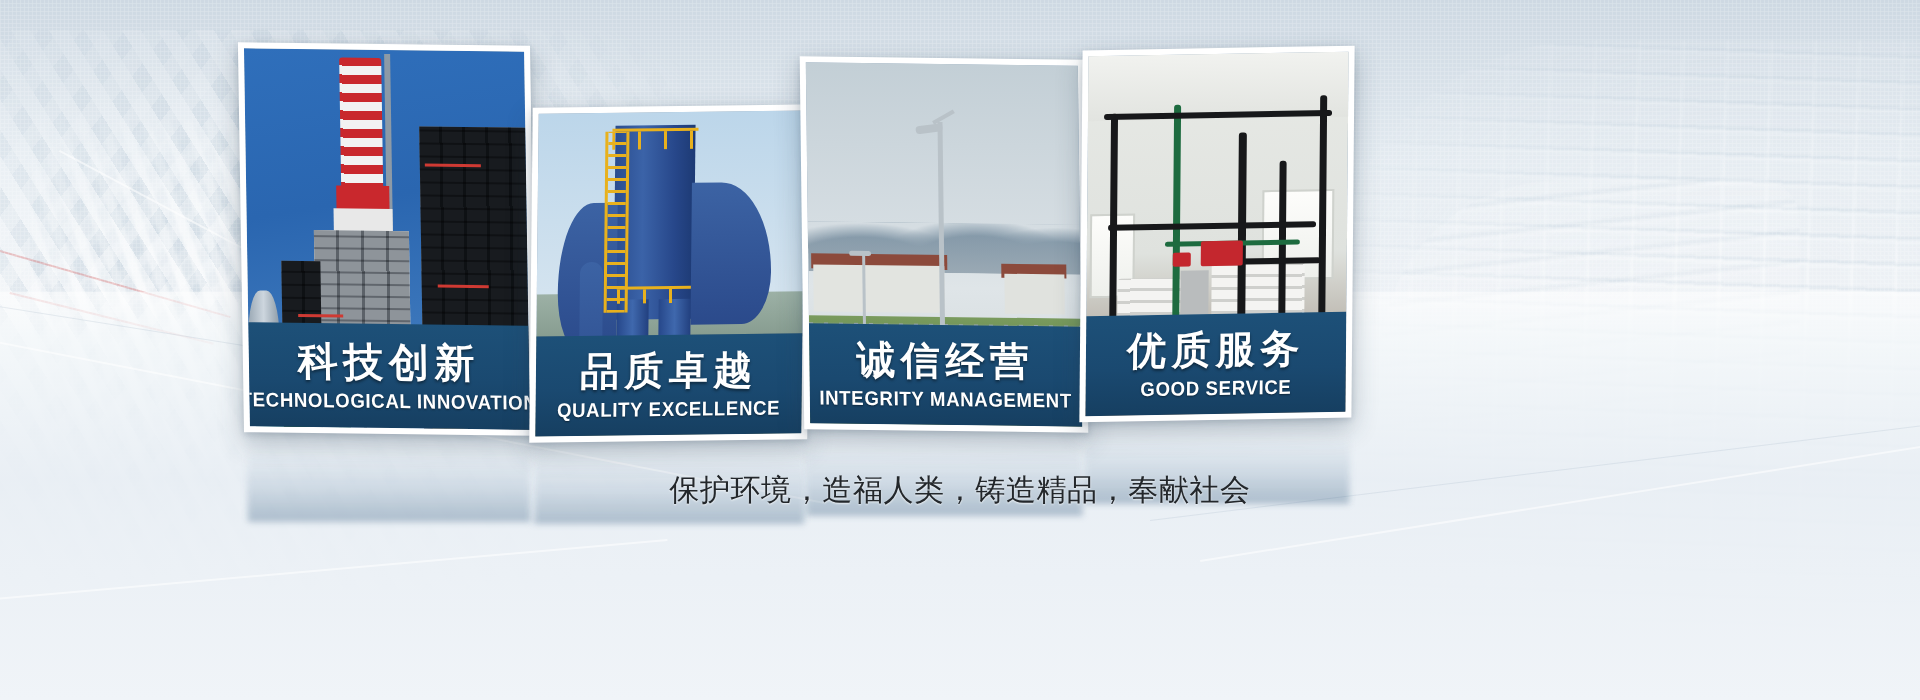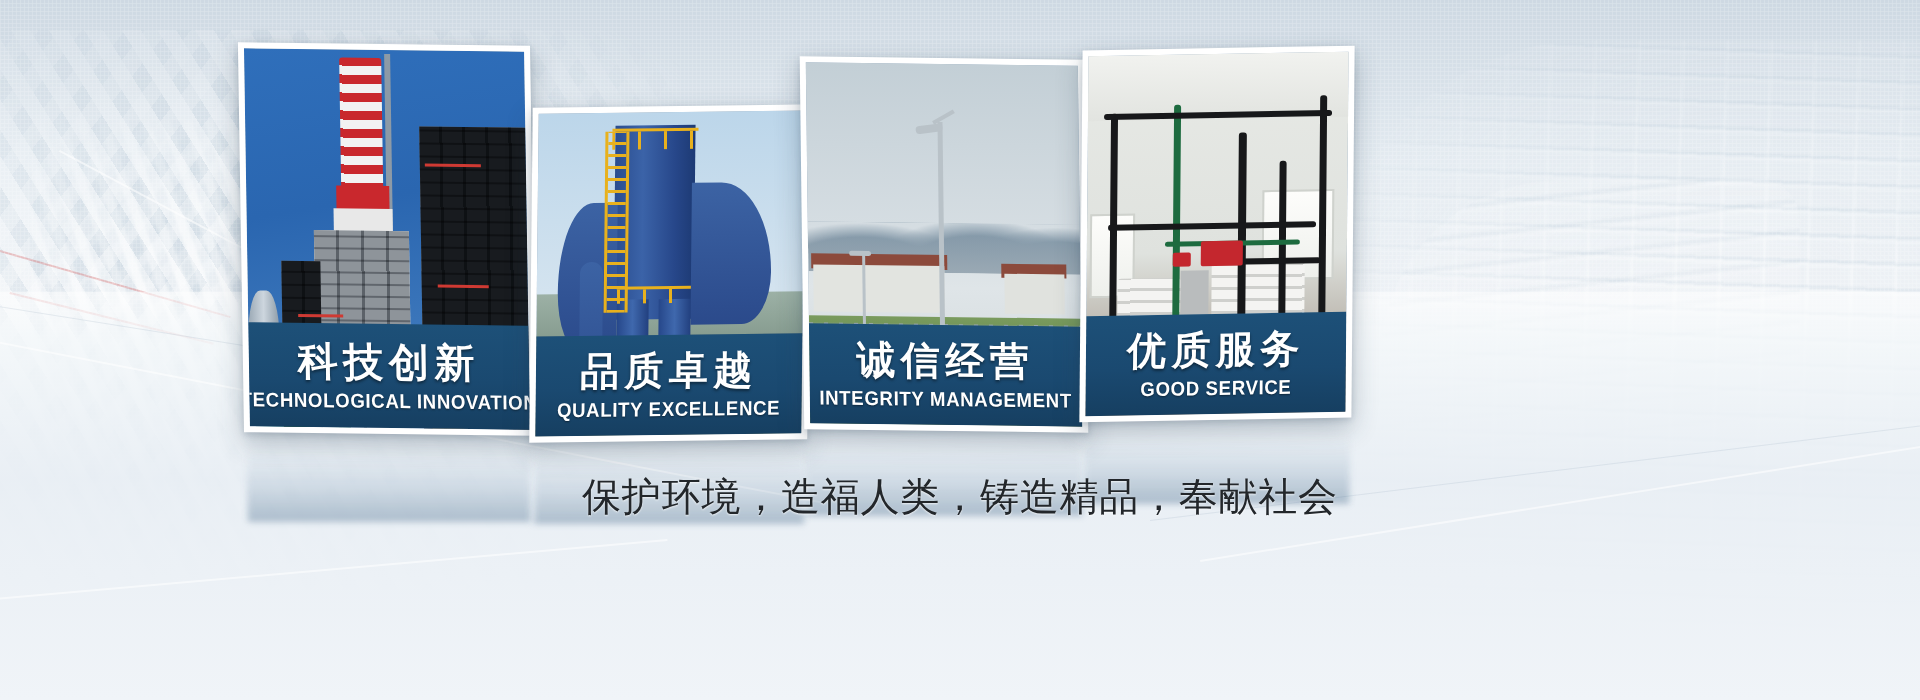--- a/index.html
+++ b/index.html
@@ -118,21 +118,21 @@
     background:linear-gradient(180deg, rgba(28,72,110,.30) 0%, rgba(70,110,145,.16) 38%, rgba(150,175,195,.05) 74%, rgba(255,255,255,0) 100%);
     filter:blur(3px);
     transform:scaleY(-1);
   }
 
   
   .tagline{
     position:absolute;left:0;right:0;top:470px;
     text-align:center;
     font-family:"DejaVu Sans","Liberation Sans",sans-serif;
-    font-size:39px;color:#23272b;letter-spacing:.02em;
+    font-size:30px;color:#23272b;letter-spacing:.02em;
     text-shadow:0 1px 2px rgba(255,255,255,.75);
   }
 
   
   
   .p1-sky{position:absolute;inset:0;background:linear-gradient(170deg,#2f6fbb 0%,#2a66b0 40%,#4a84c4 100%);}
   .p1-chim{position:absolute;left:34%;top:2%;width:15%;height:38%;background:
       repeating-linear-gradient(0deg,#f2f2f2 0 9px,#c9282d 9px 18px);border-radius:3px;}
   .p1-chim-b{position:absolute;left:32%;top:36%;width:19%;height:8%;background:#c9282d;}
   .p1-chim-c{position:absolute;left:31%;top:42%;width:21%;height:8%;background:#e8e8e8;}

